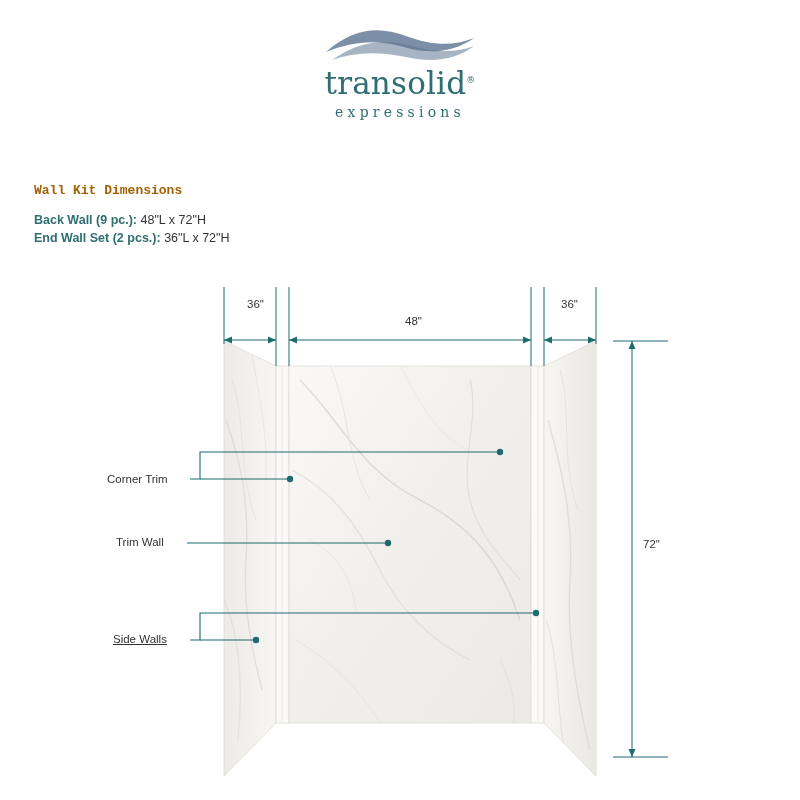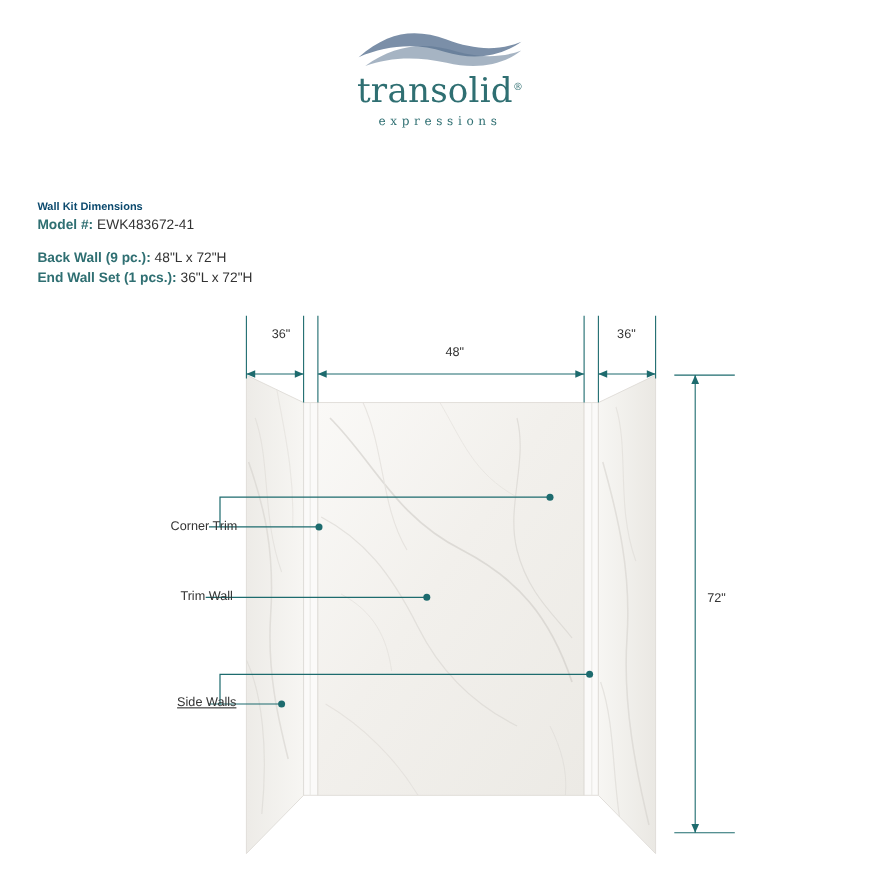--- a/index.html
+++ b/index.html
@@ -46,55 +46,55 @@
     position: relative;
     display: inline-block;
   }
   .logo-reg {
     font-size: 9px;
     vertical-align: super;
     color: #2f6f72;
   }
   .logo-sub {
     font-family: "DejaVu Serif", serif;
-    font-size: 11px;
+    font-size: 14px;
     color: #2f6f72;
     letter-spacing: 4.2px;
     margin-top: 5px;
   }
 
   
   .spec {
     position: absolute;
     left: 34px;
     top: 182px;
     line-height: 1.42;
   }
   .spec-title {
-    font-size: 10px;
+    font-size: 13px;
     font-weight: bold;
-    color: #0c4a6e;
+    color: #a16207;
+    font-family: Liberation Mono, monospace;
   }
   .spec-row {
     font-size: 12.5px;
     color: #333333;
   }
   .spec-row .lbl {
     font-weight: bold;
     color: #2f6f72;
   }
   .spec-gap { height: 12px; }
 
   
   .callout {
     position: absolute;
     font-size: 11.5px;
     color: #333333;
     white-space: nowrap;
-    margin-left: 48px;
   }
   #callout-corner-trim { left: 107px; top: 473px; }
   #callout-back-wall   { left: 116px; top: 536px; }
   #callout-side-walls  { left: 113px; top: 633px; text-decoration: underline; }
 
   
   .dim {
     position: absolute;
     font-size: 11.5px;
     color: #333333;
@@ -116,31 +116,27 @@
     <svg class="logo-mark" viewBox="0 0 160 42">
       <path d="M6 30 C 34 6, 58 4, 86 14 C 110 23, 132 25, 154 16 C 134 30, 110 33, 84 25 C 58 17, 32 19, 6 30 Z" fill="#7b8fa8"></path>
       <path d="M12 38 C 40 18, 66 16, 96 25 C 118 31, 138 30, 154 24 C 136 38, 112 41, 86 35 C 58 29, 34 30, 12 38 Z" fill="#5d7691" opacity="0.55"></path>
     </svg>
     <div class="logo-name"><span>transolid</span><span class="logo-reg">®</span></div>
     <div class="logo-sub">expressions</div>
   </div>
 
   <div class="spec">
     <div class="spec-title">Wall Kit Dimensions</div>
-    <div class="spec-row">
-      <span class="lbl">Model #:</span>
-      <span>EWK483672-41</span>
-    </div>
     <div class="spec-gap"></div>
     <div class="spec-row">
       <span class="lbl">Back Wall (9 pc.):</span>
       <span>48"L x 72"H</span>
     </div>
     <div class="spec-row">
-      <span class="lbl">End Wall Set (1 pcs.):</span>
+      <span class="lbl">End Wall Set (2 pcs.):</span>
       <span>36"L x 72"H</span>
     </div>
   </div>
 
   <svg width="800" height="800" style="position:absolute;left:0;top:0;">
     <defs>
 
       <linearGradient id="marbleGrad" x1="0" y1="0" x2="1" y2="1">
         <stop offset="0%" stop-color="#faf9f7"></stop>
         <stop offset="45%" stop-color="#f2f0ec"></stop>

